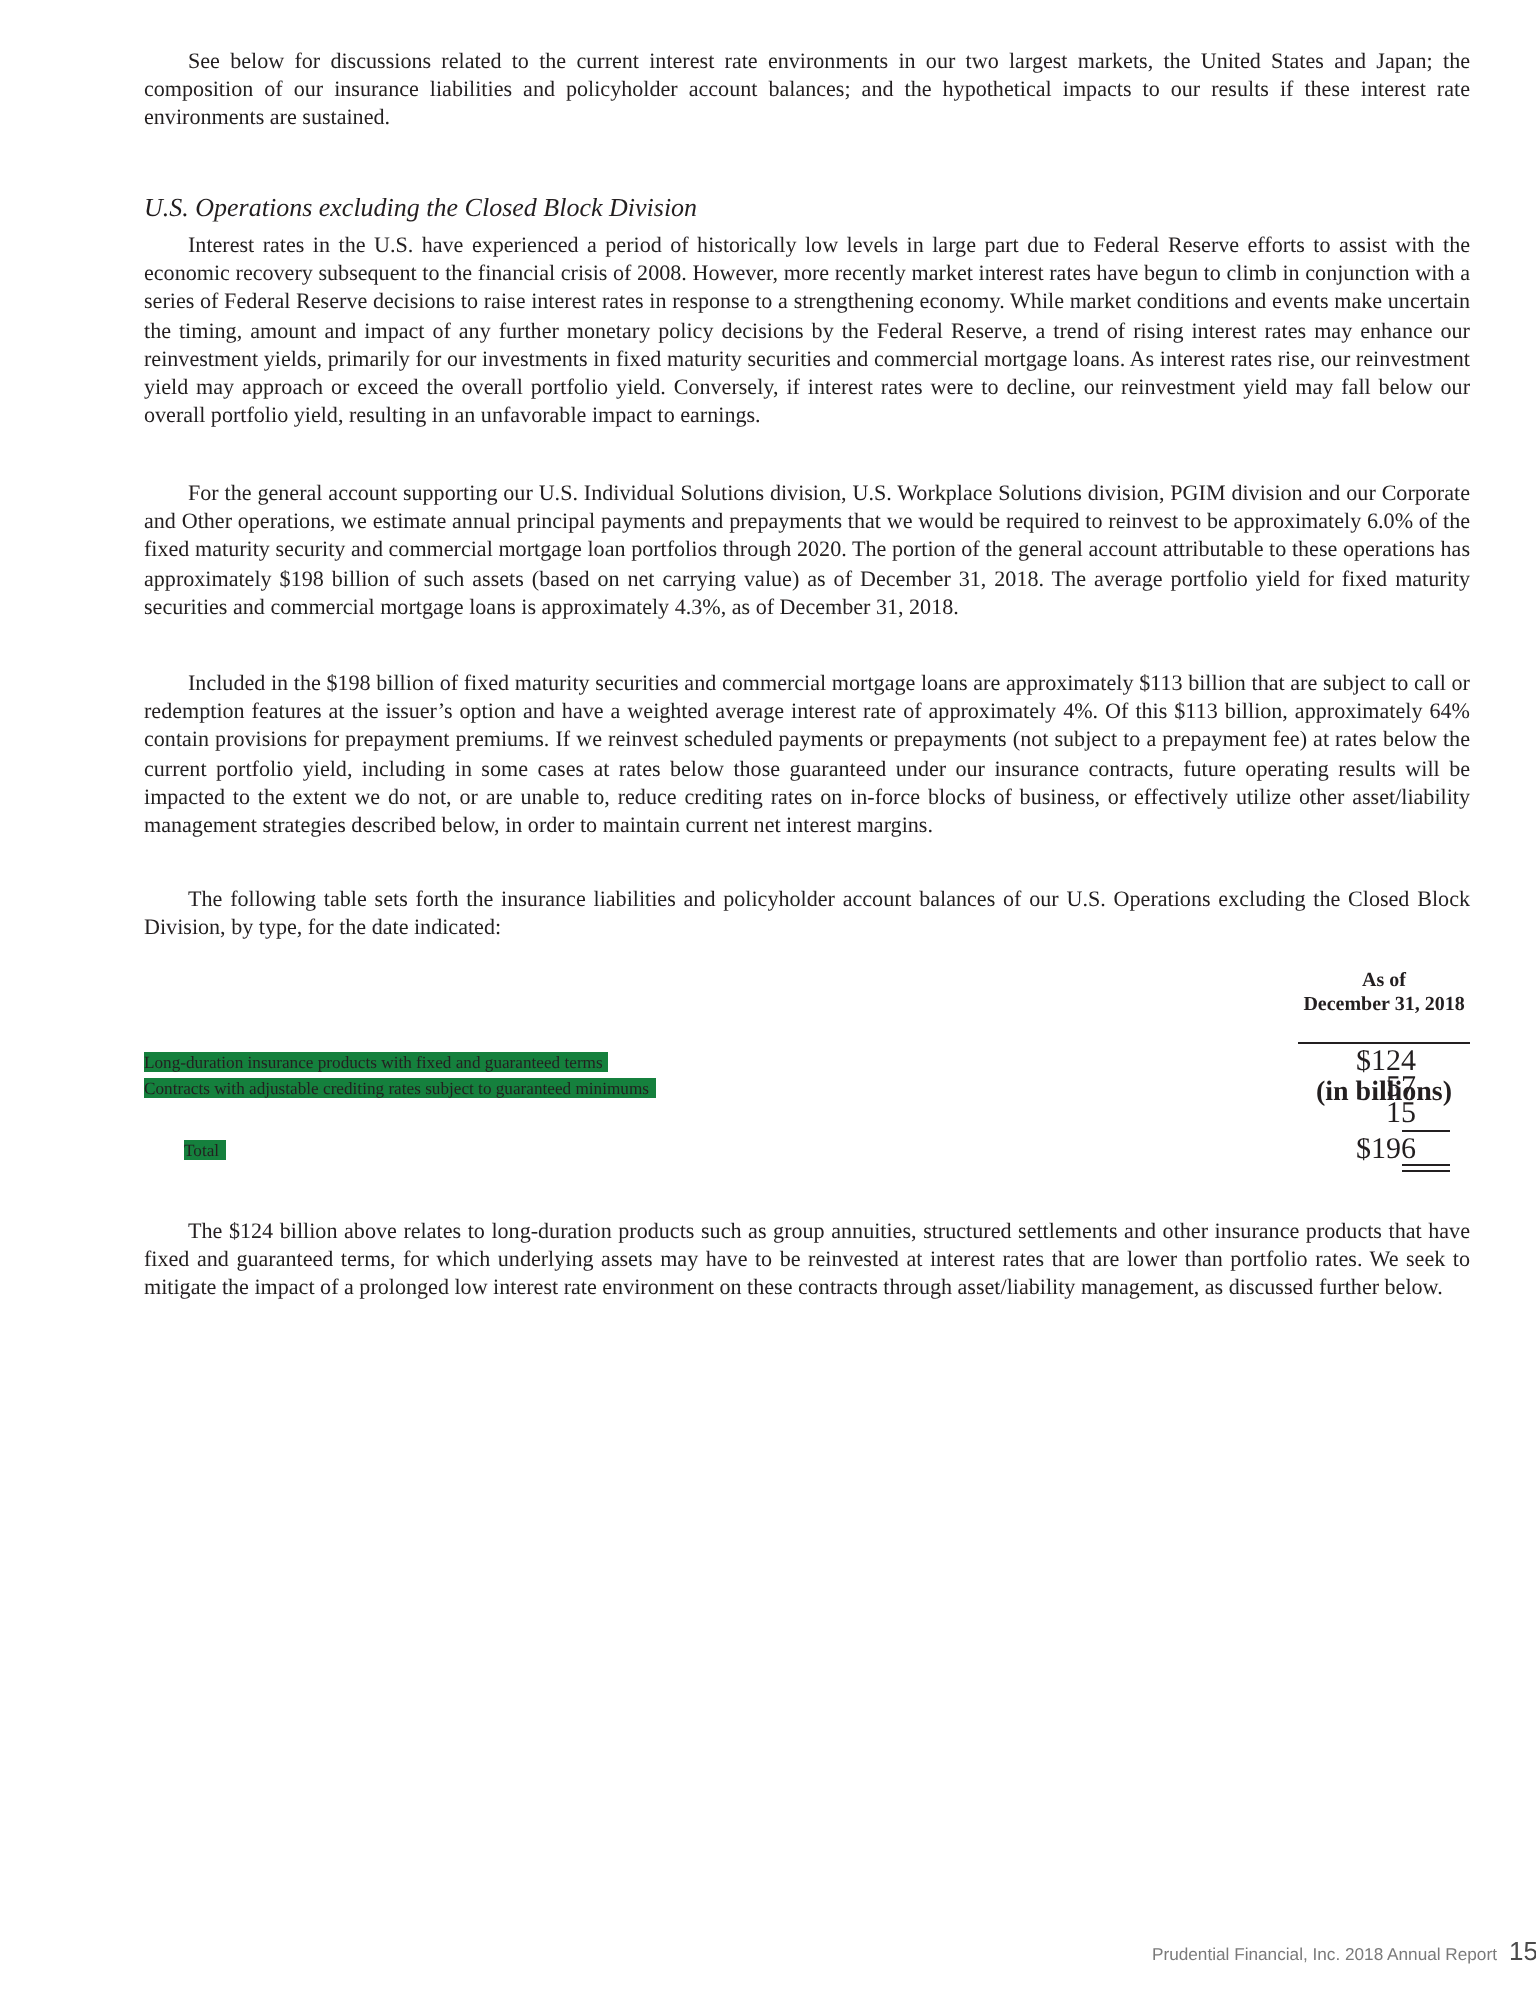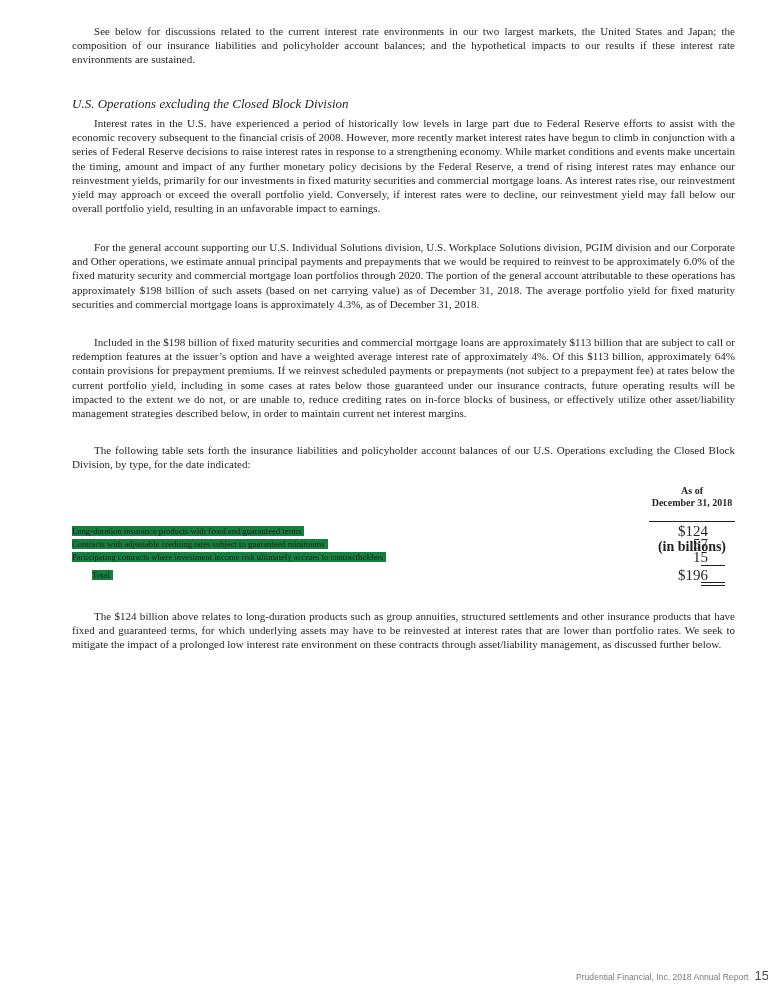--- a/index.html
+++ b/index.html
@@ -97,21 +97,20 @@
       <div class="label">
         <span class="dots">. . . . . . . . . . . . . . . . . . . . . . . . . . . . . . . . . . . . . . . . . . . . . . . . . . . . . . . . . . . . . . . . . . . . . . . . . . . . . . . . . . . . . . . . . . . . . . . . . . . . . . . . . . . . . . . . . . . . . . . . . . . . . . . . . . . . . . . . . . . . . . . . . . . . . . . . . . . . . . . . . . . . . . . . . . . . . . . . . . . . . . . . . . .</span>
         <span class="txt">Contracts with adjustable crediting rates subject to guaranteed minimums</span>
       </div>
       <div class="value">57</div>
     </div>
 
     <div class="row" style="top:66px;">
       <div class="label">
         <span class="dots">. . . . . . . . . . . . . . . . . . . . . . . . . . . . . . . . . . . . . . . . . . . . . . . . . . . . . . . . . . . . . . . . . . . . . . . . . . . . . . . . . . . . . . . . . . . . . . . . . . . . . . . . . . . . . . . . . . . . . . . . . . . . . . . . . . . . . . . . . . . . . . . . . . . . . . . . . . . . . . . . . . . . . . . . . . . . . . . . . . . . . . . . . . .</span>
-        <span class="txt">Participating contracts where investment income risk ultimately accrues to contractholders</span>
       </div>
       <div class="value">15</div>
     </div>
 
     <div class="rule-single" style="top:80px;"></div>
 
     <div class="row total" style="top:84px;">
       <div class="label">
         <span class="dots">. . . . . . . . . . . . . . . . . . . . . . . . . . . . . . . . . . . . . . . . . . . . . . . . . . . . . . . . . . . . . . . . . . . . . . . . . . . . . . . . . . . . . . . . . . . . . . . . . . . . . . . . . . . . . . . . . . . . . . . . . . . . . . . . . . . . . . . . . . . . . . . . . . . . . . . . . . . . . . . . . . . . . . . . . . . . . . . . . . . . . . . . . . .</span>
         <span class="txt">Total</span>

